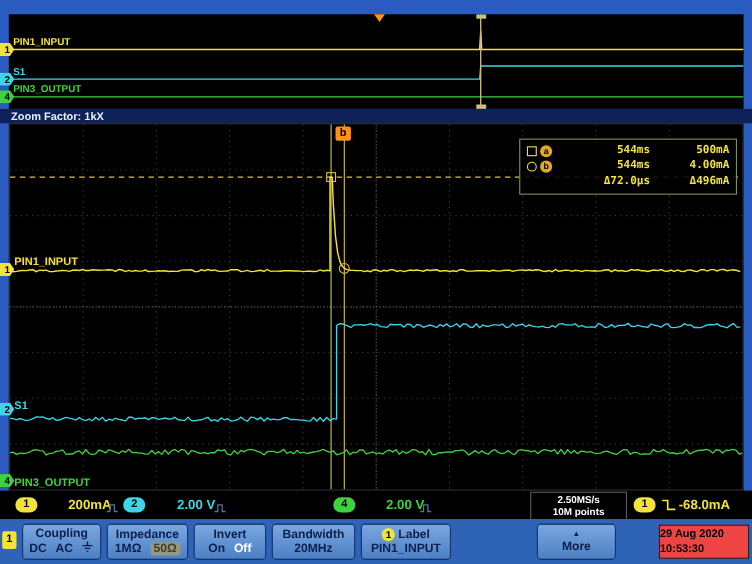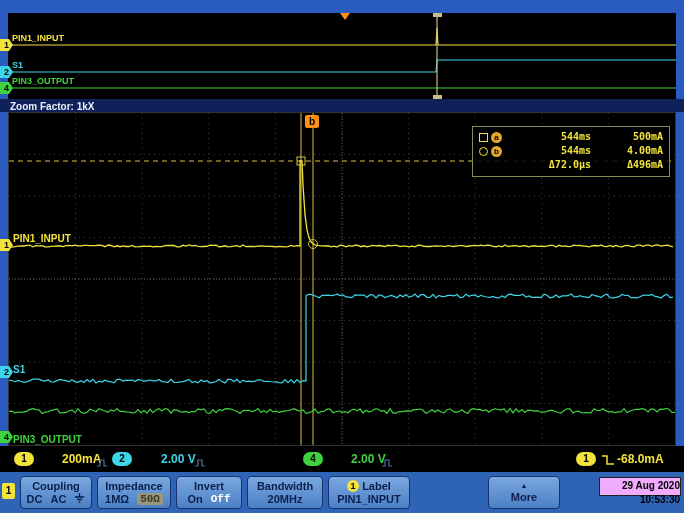--- a/index.html
+++ b/index.html
@@ -52,27 +52,27 @@
   .tval{position:absolute;left:617px;top:6px;color:#f2e23c;font:bold 12px/14px "Liberation Sans",sans-serif;}
   
   .menubar{position:absolute;left:0;top:472px;width:684px;height:41px;background:#2e63b6;}
   .ytab{position:absolute;left:2px;top:11px;width:13px;height:16px;background:#f2e23c;border-radius:2px;
         color:#000;font:bold 10px/16px "Liberation Sans",sans-serif;text-align:center;}
   .mbtn{position:absolute;top:4px;height:33px;background:linear-gradient(#7aa7e0,#4c80c4);
         border:1px solid #16336e;border-radius:4px;color:#0a1f4d;display:flex;flex-direction:column;
         align-items:center;justify-content:center;gap:1px;box-sizing:border-box;}
   .mtitle{font:bold 11px/12px "Liberation Sans",sans-serif;display:flex;align-items:center;}
   .mopts{display:flex;gap:8px;font:bold 11px/12px "Liberation Sans",sans-serif;align-items:center;}
-  .dimpill{background:#98987f;color:#3c3c28;padding:0 3px;border-radius:2px;font-family:Liberation Mono, monospace;}
-  .optoff{color:#fff;font-family:Liberation Mono, monospace;}
+  .dimpill{background:#98987f;color:#3c3c28;padding:0 3px;border-radius:2px;}
+  .optoff{color:#fff;}
   .lbadge{width:12px;height:12px;border-radius:50%;background:#f2e23c;color:#000;
           font:bold 9px/12px "Liberation Sans",sans-serif;text-align:center;display:inline-block;margin-right:3px;}
   .morearrow{font:bold 7px/8px "Liberation Sans",sans-serif;}
-  .dtbox{position:absolute;left:599px;top:5px;width:82px;height:19px;background:#f0abfc;border:1px solid #222;
-         color:#000;text-align:right;font:bold 10px/14px "Liberation Sans",sans-serif;box-sizing:border-box;padding-top:1px;}
+  .dtbox{position:absolute;left:599px;top:5px;width:82px;height:31px;background:#ef4444;border:1px solid #222;
+         color:#000;text-align:left;font:bold 10px/14px "Liberation Sans",sans-serif;box-sizing:border-box;padding-top:1px;}
 </style>
 </head>
 <body>
 
 <div class="screen">
 
 
   <div class="overview">
     <svg id="ov-svg" width="668" height="86">
         <polyline points="0.0,32.0 428.0,32.0 429.0,15.0 430.0,32.0 668.0,32.0" fill="none" stroke="#f2e23c" stroke-width="1.2"></polyline>
@@ -175,20 +175,24 @@
           <path d="M1 8 H4 V2 H8 V8 H11" fill="none" stroke="currentColor" stroke-width="1.2"></path>
         </svg>
     </span>
     <span class="pill bg4" style="left:303px">4</span>
     <span class="sval c4" style="left:331px">2.00 V</span>
     <span class="wicon" style="left:381px">
       <svg width="12" height="10">
           <path d="M1 8 H4 V2 H8 V8 H11" fill="none" stroke="currentColor" stroke-width="1.2"></path>
         </svg>
     </span>
+    <span class="rbox">
+      <div>2.50MS/s</div>
+      <div>10M points</div>
+    </span>
     <span class="pill bg1" style="left:576px">1</span>
     <span class="slopeicon">
       <svg width="14" height="12">
           <path d="M1 2 H6 V10 H13" fill="none" stroke="#f2e23c" stroke-width="1.5"></path>
         </svg>
     </span>
     <span class="tval">-68.0mA</span>
   </div>
 
   <div class="menubar">

